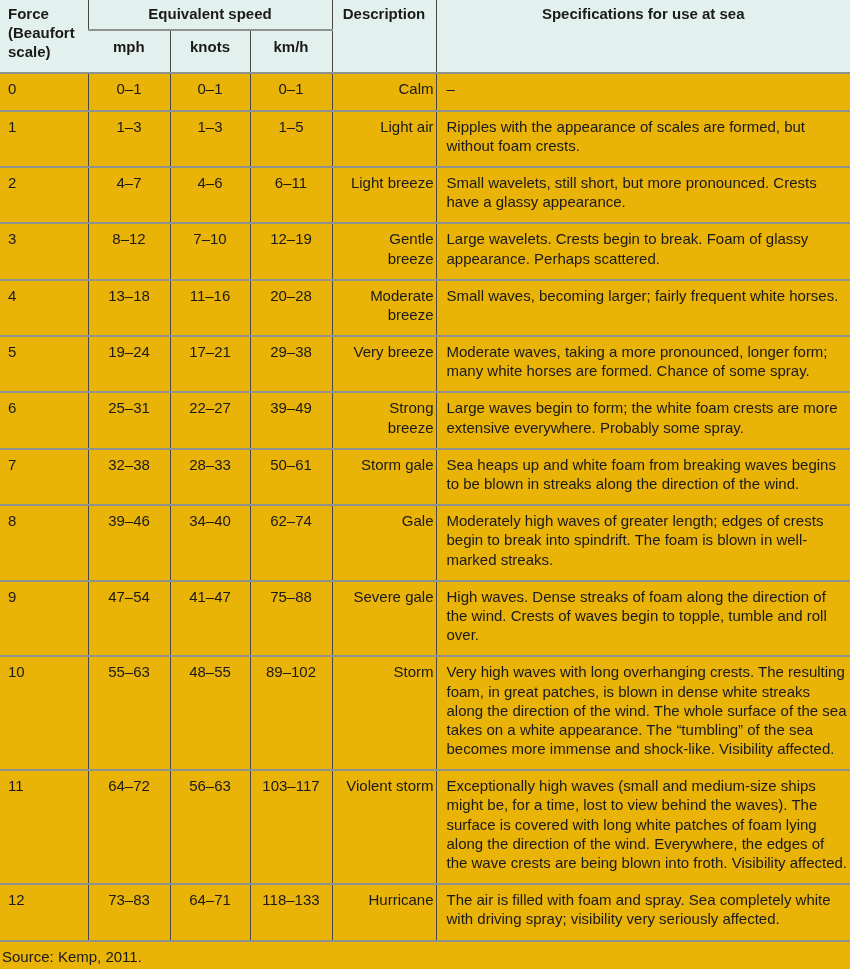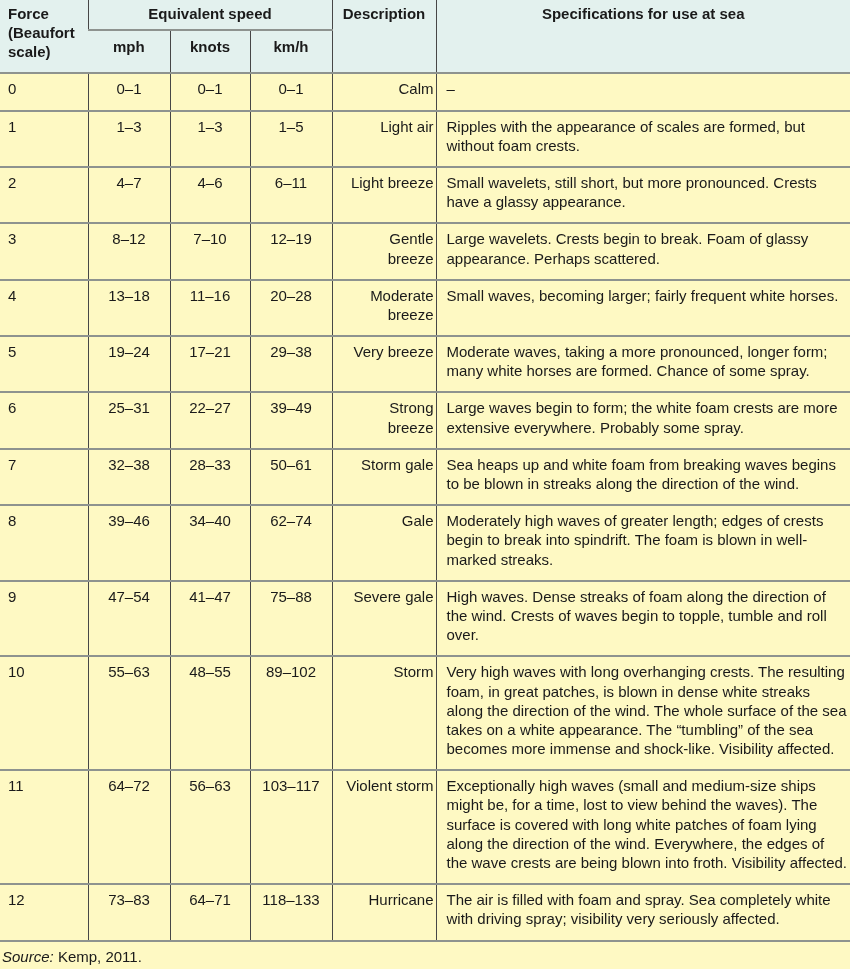--- a/index.html
+++ b/index.html
@@ -3,21 +3,21 @@
 <meta charset="utf-8">
 <style>
   * { box-sizing: border-box; margin: 0; padding: 0; }
   html, body {
     background: #ffffff;
     font-family: "Liberation Sans", "DejaVu Sans", sans-serif;
     color: #1a1a1a;
   }
   .page {
     width: 850px;
-    background: #fef9c3;
+    background: #eab308;
   }
   table {
     width: 850px;
     border-collapse: collapse;
     table-layout: fixed;
     font-size: 15px;
     line-height: 1.28;
   }
   col.c-force { width: 88px; }
   col.c-mph   { width: 82px; }
@@ -51,21 +51,21 @@
   tbody td { padding: 5px 6px 11px 6px; }
   td.force { text-align: left; padding-left: 8px; }
   td.speed { text-align: center; }
   td.desc  { text-align: right; padding-left: 9px; padding-right: 2px; }
   td.spec  { text-align: left; padding-left: 10px; padding-right: 3px; }
 
   .source-line {
     font-size: 15px;
     padding: 6px 2px 4px 2px;
   }
-  .source-line .src-label { font-style: italic; }
+  .source-line .src-label { }
 </style>
 </head>
 <body>
 
 <div class="page">
   <table>
     <colgroup>
       <col class="c-force">
         <col class="c-mph">
         <col class="c-knots">

